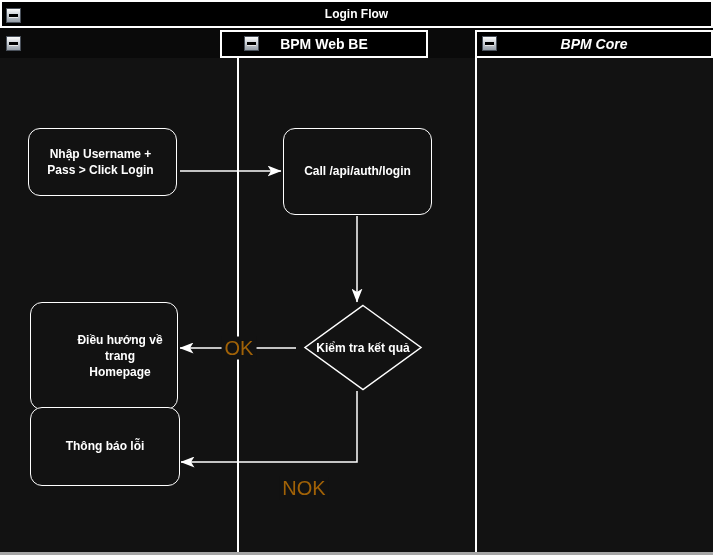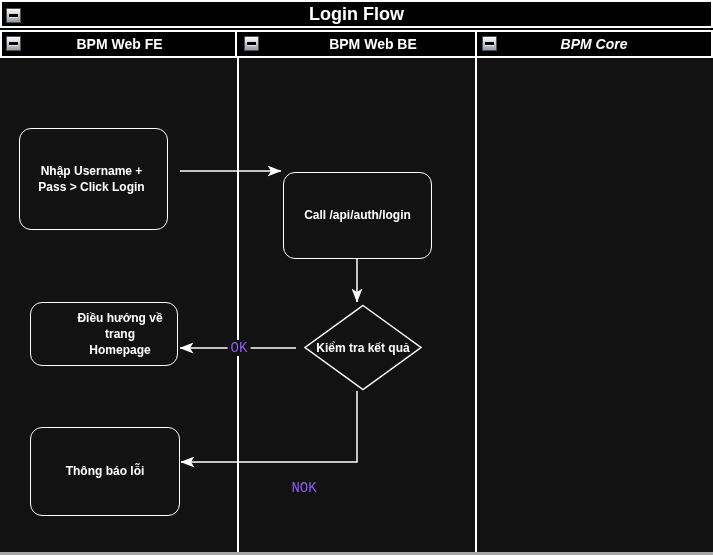--- a/index.html
+++ b/index.html
@@ -7,30 +7,30 @@
     position:relative;width:713px;height:555px;overflow:hidden;
     background:#0a0a0a;
     font-family:"Liberation Sans", sans-serif;
     color:#fff;
   }
   
   .pool-title{
     position:absolute;left:0;top:2;width:713px;height:28px;box-sizing:border-box;
     background:#000;border:2px solid #fff;
     display:flex;align-items:center;justify-content:center;
-    font-size:18px;font-weight:bold;
+    font-size:12px;font-weight:bold;
   }
   .lane-header{
     position:absolute;top:30px;height:28px;box-sizing:border-box;
     background:#000;border:2px solid #fff;
     display:flex;align-items:center;justify-content:center;
     font-size:14px;font-weight:bold;
   }
   #lane-h-1{left:0;width:239px;}
-  #lane-h-2{left:235px;width:276px;justify-content:center;}
+  #lane-h-2{left:220px;width:208px;justify-content:center;}
   #lane-h-3{left:475px;width:238px;font-style:italic;}
   .lane-body{
     position:absolute;left:0;top:58px;width:713px;height:494px;
     background:#121212;
   }
   .lane-divider{
     position:absolute;top:58px;height:494px;width:2px;background:#fff;
   }
   #divider-1{left:237px;}
   #divider-2{left:475px;}
@@ -49,40 +49,40 @@
     width:9px;height:3px;background:#000;border-bottom:1px solid #e8e8e8;
   }
   
   .node{
     position:absolute;box-sizing:border-box;
     background:#121212;border:1.5px solid #fff;border-radius:12px;
     display:flex;align-items:center;justify-content:center;text-align:center;
     font-size:12px;font-weight:bold;padding:6px 10px;line-height:1.35;
     z-index:5;
   }
-  #node-input{left:19px;top:128px;width:149px;height:102px;padding-left:6px;}
-  #node-call{left:283px;top:128px;width:149px;height:87px;margin-top:44px;}
-  #node-home{left:30px;top:302px;width:148px;height:64px;padding-left:42px;}
-  #node-error{left:30px;top:427px;width:150px;height:89px;}
+  #node-input{left:28px;top:128px;width:149px;height:68px;padding-left:6px;}
+  #node-call{left:283px;top:128px;width:149px;height:87px;}
+  #node-home{left:30px;top:302px;width:148px;height:108px;padding-left:42px;}
+  #node-error{left:30px;top:407px;width:150px;height:79px;}
   .decision-wrap{
     position:absolute;left:303px;top:304px;width:120px;height:87px;z-index:5;text-decoration:underline;
   }
   .decision-wrap svg{position:absolute;left:0;top:0;}
   .decision-label{
     position:absolute;left:0;top:0;width:100%;height:100%;
     display:flex;align-items:center;justify-content:center;
     font-size:12px;font-weight:bold;white-space:nowrap;
   }
   
   #edges{position:absolute;left:0;top:0;z-index:3;pointer-events:none;}
   #edges path{pointer-events:stroke;}
   .edge-label{
     position:absolute;transform:translate(-50%,-50%);
     background:#121212;padding:0 3px;
-    font-size:14px;color:#8b5cf6;z-index:4;white-space:nowrap;font-family:Liberation Mono, monospace;
+    font-size:20px;color:#a16207;z-index:4;white-space:nowrap;
   }
   #label-ok{left:239px;top:348px;}
   #label-nok{left:304px;top:488px;}
 </style>
 </head>
 <body>
 
 <div id="stage">
 
   <div class="lane-body"></div>
@@ -90,23 +90,20 @@
   <div class="lane-divider" id="divider-2"></div>
   <div class="bottom-edge"></div>
 
   <div class="pool-title">
     <span>Login Flow</span>
   </div>
   <div class="collapse-btn" style="left:6px;top:8px;">
     <div class="minus"></div>
   </div>
 
-  <div class="lane-header" id="lane-h-1">
-    <span>BPM Web FE</span>
-  </div>
   <div class="lane-header" id="lane-h-2">
     <span>BPM Web BE</span>
   </div>
   <div class="lane-header" id="lane-h-3">
     <span>BPM Core</span>
   </div>
   <div class="collapse-btn" style="left:6px;top:36px;">
     <div class="minus"></div>
   </div>
   <div class="collapse-btn" style="left:244px;top:36px;">

